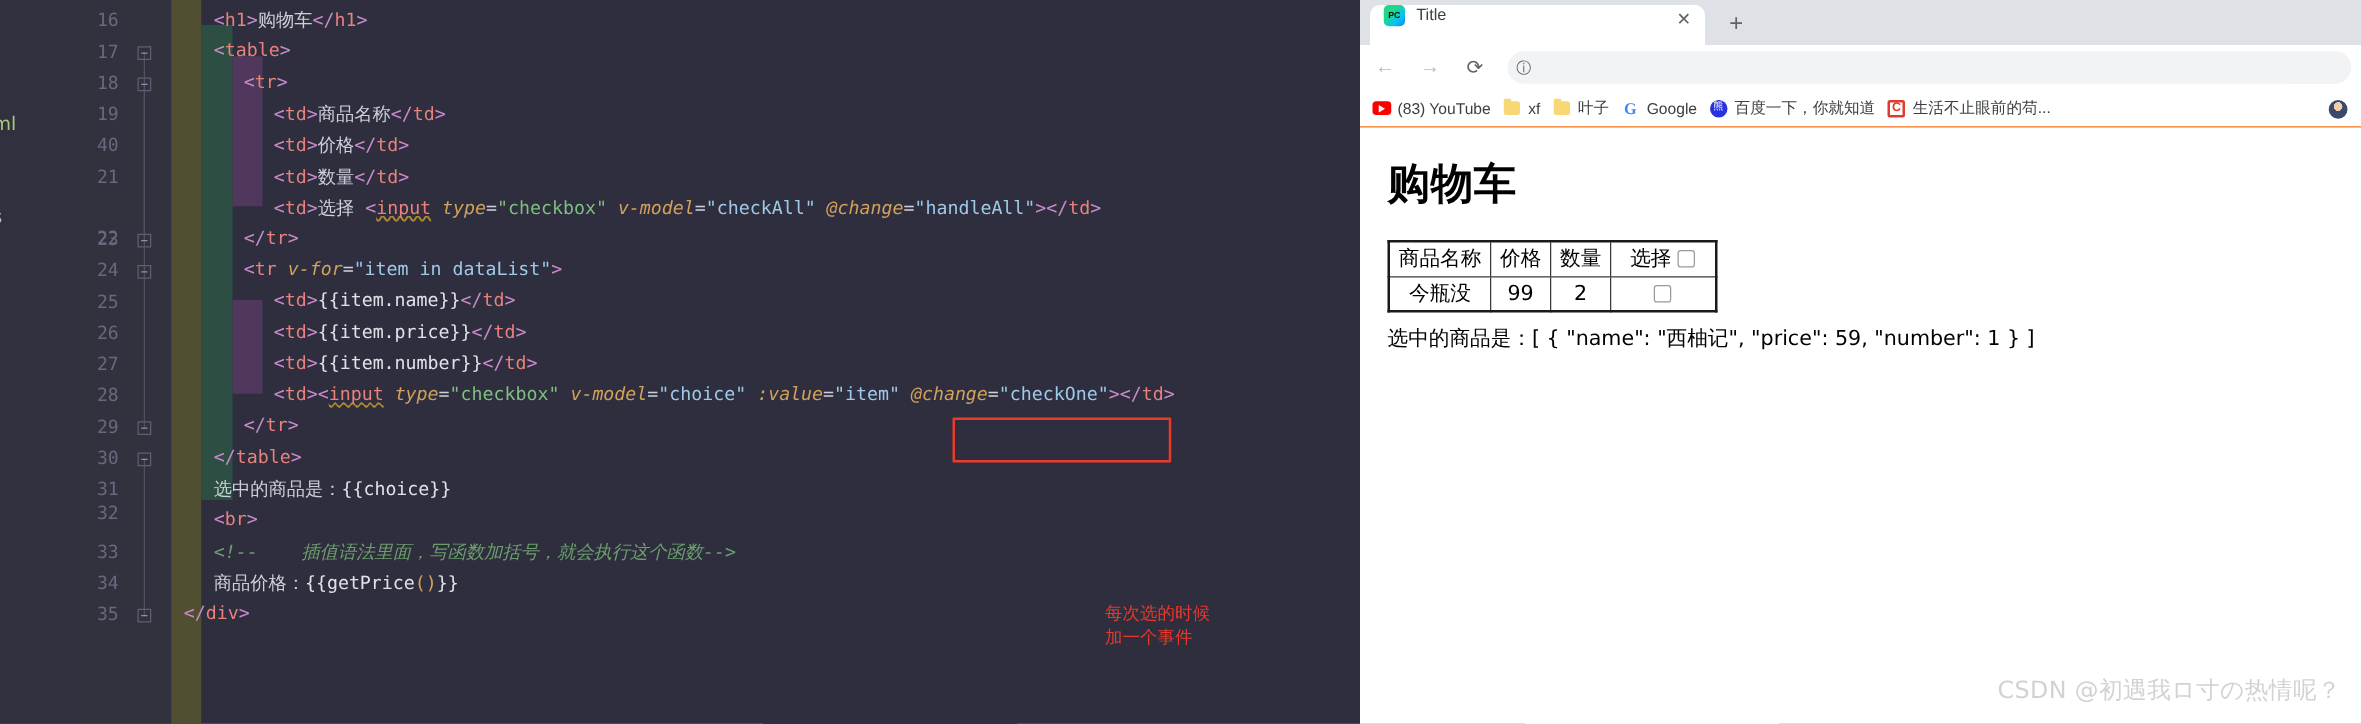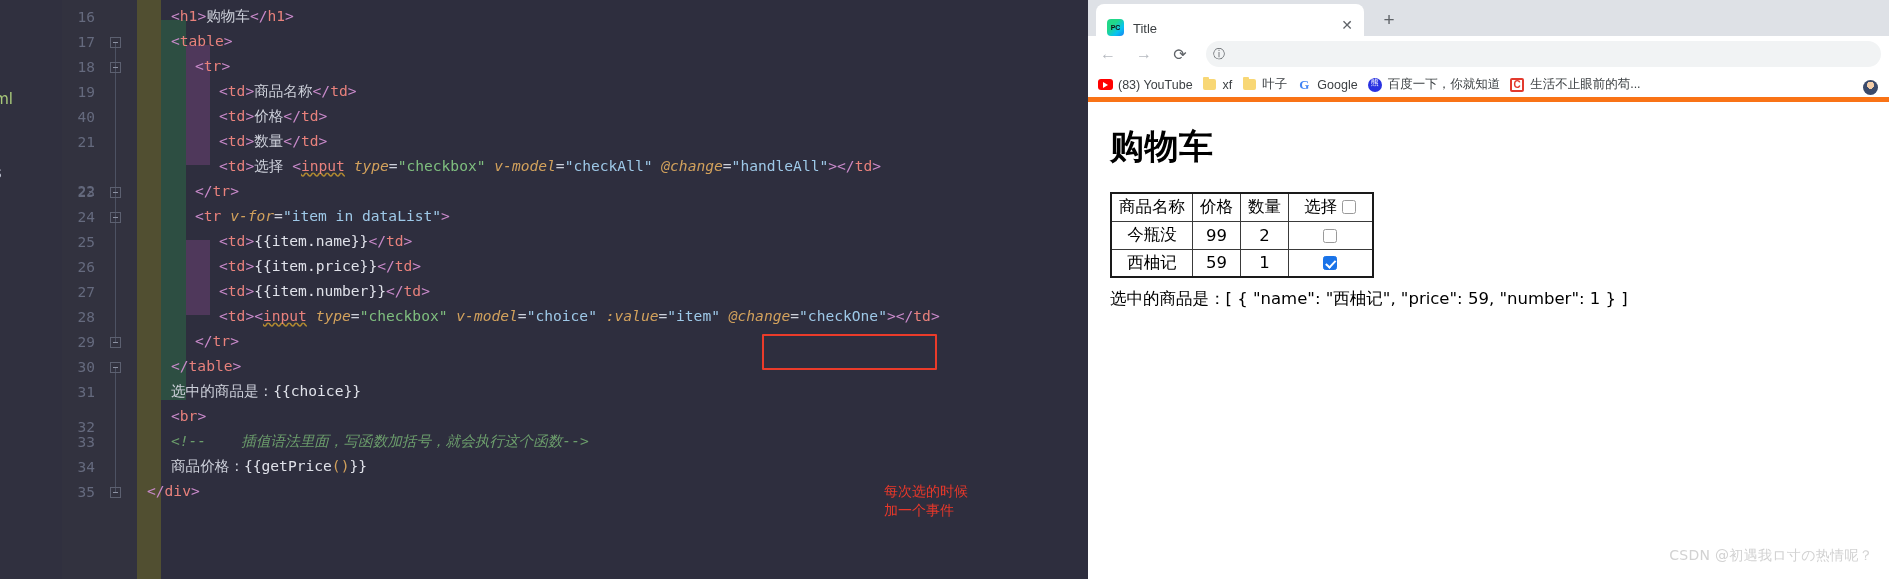--- a/index.html
+++ b/index.html
@@ -123,21 +123,21 @@
   .chrome-top {
     position: absolute; left: 0; top: 0;
     width: 801px; height: 36px;
     background: #dee1e6;
   }
   .tab {
     position: absolute; left: 8px; top: 4px;
     width: 268px; height: 32px;
     background: #fff;
     border-radius: 8px 8px 0 0;
-    display: flex; align-items: flex-end;
+    display: flex; align-items: flex-start;
   }
   .tab-fav {
     margin-left: 11px;
     width: 17px; height: 17px;
     border-radius: 4px;
     background: linear-gradient(135deg,#21d789 0%,#21d789 35%,#07c3f2 70%,#1a7ff0 100%);
     position: relative; flex: none;
   }
   .tab-fav::after {
     content: "PC";
@@ -195,21 +195,21 @@
     white-space: nowrap; overflow: hidden;
   }
   .omni-url .host { color: #202124; }
   .omni-url .rest { color: #5f6368; }
 
   .chrome-bm {
     position: absolute; left: 0; top: 72px;
     width: 801px; height: 30px;
     background: #fff;
     display: flex; align-items: center;
-    border-bottom: 5px solid #f97316;
+    border-bottom: 1px solid #f97316;
   }
   .bm {
     display: flex; align-items: center;
     margin-left: 9px;
     font-size: 12.5px; color: #3c4043;
     font-family: "Liberation Sans", sans-serif;
     white-space: nowrap;
   }
   .bm .bi { width: 16px; height: 16px; margin-right: 5px; flex: none;
             display:flex; align-items:center; justify-content:center; }
@@ -292,21 +292,21 @@
     margin: 9px 0 0 22px;
     font-size: 16.5px;
     color: #000;
     font-family: "DejaVu Sans", sans-serif;
     line-height: 23px;
     white-space: nowrap;
   }
   .watermark {
     position: absolute; right: 16px; bottom: 14px;
     color: #d2d2d2;
-    font-size: 14px;
+    font-size: 19px;
     font-family: "DejaVu Sans", sans-serif;
     letter-spacing: .3px;
   }
 </style>
 </head>
 <body>
 
 <div id="root">
 
   <div id="ide">
@@ -327,21 +327,21 @@
           <div class="ln" style="top: 147px; margin-top: 36px;">22</div>
           <div class="ln" style="top: 184px;">23</div>
           <div class="ln" style="top: 209px;">24</div>
           <div class="ln" style="top: 234px;">25</div>
           <div class="ln" style="top: 259px;">26</div>
           <div class="ln" style="top: 284px;">27</div>
           <div class="ln" style="top: 309px;">28</div>
           <div class="ln" style="top: 334px;">29</div>
           <div class="ln" style="top: 359px;">30</div>
           <div class="ln" style="top: 384px;">31</div>
-          <div class="ln" style="top: 419px;">32</div>
+          <div class="ln" style="top: 403px;">32</div>
           <div class="ln" style="top: 434px;">33</div>
           <div class="ln" style="top: 459px;">34</div>
           <div class="ln" style="top: 484px;">35</div>
         </div>
       <div id="folds">
           <div class="fold-rail" style="top: 42px; height: 150px;"></div>
           <div class="fold-rail" style="top: 67px; height: 150px;"></div>
           <div class="fold-rail" style="top: 217px; height: 125px;"></div>
           <div class="fold-rail" style="top: 367px; height: 125px;"></div>
           <div class="fold" style="top: 37px;"></div>
@@ -442,26 +442,20 @@
               <td>价格</td>
               <td>数量</td>
               <td class="sel"><span>选择</span> <span class="cbx"></span></td>
             </tr>
             <tr>
               <td>今瓶没</td>
               <td>99</td>
               <td>2</td>
               <td class="sel"><span class="cbx"></span></td>
             </tr>
-            <tr>
-              <td>西柚记</td>
-              <td>59</td>
-              <td>1</td>
-              <td class="sel"><span class="cbx on"></span></td>
-            </tr>
           </tbody>
       </table>
 
       <div class="result"><span>选中的商品是：</span><span>[ { "name": "西柚记", "price": 59, "number": 1 } ]</span></div>
 
       <div class="watermark">CSDN @初遇我ロ寸の热情呢？</div>
     </div>
   </div>
 </div>
 

